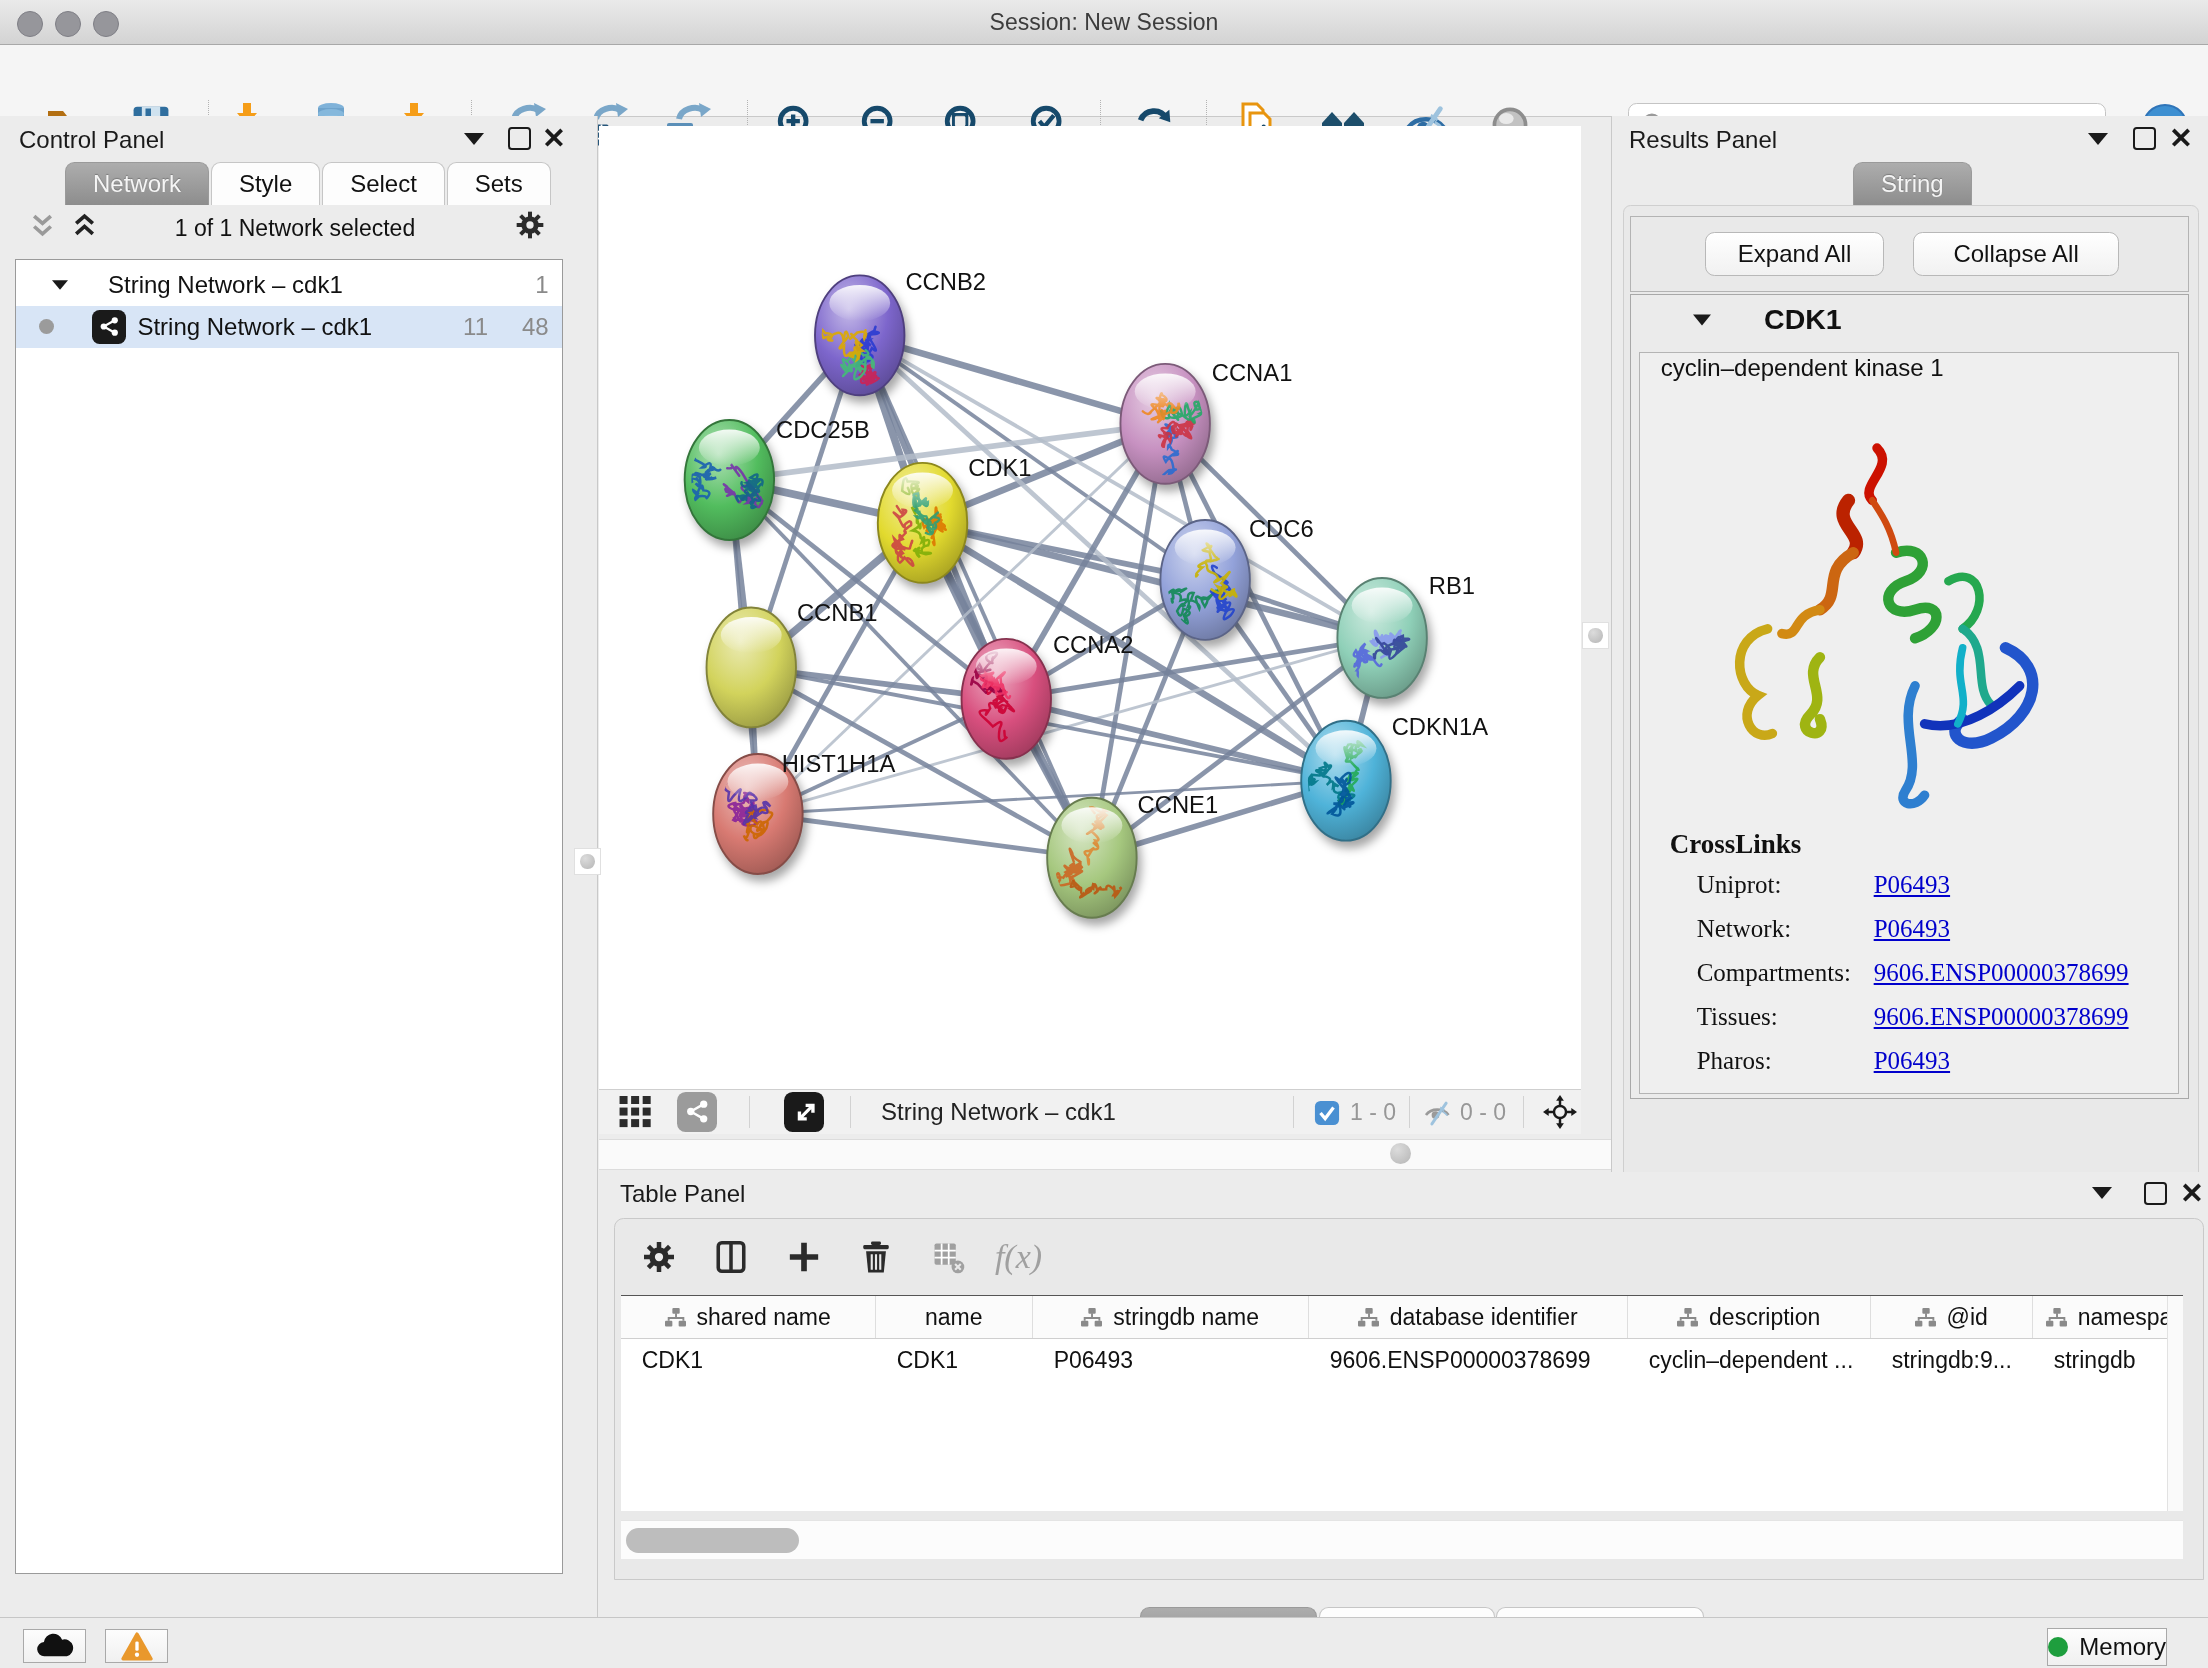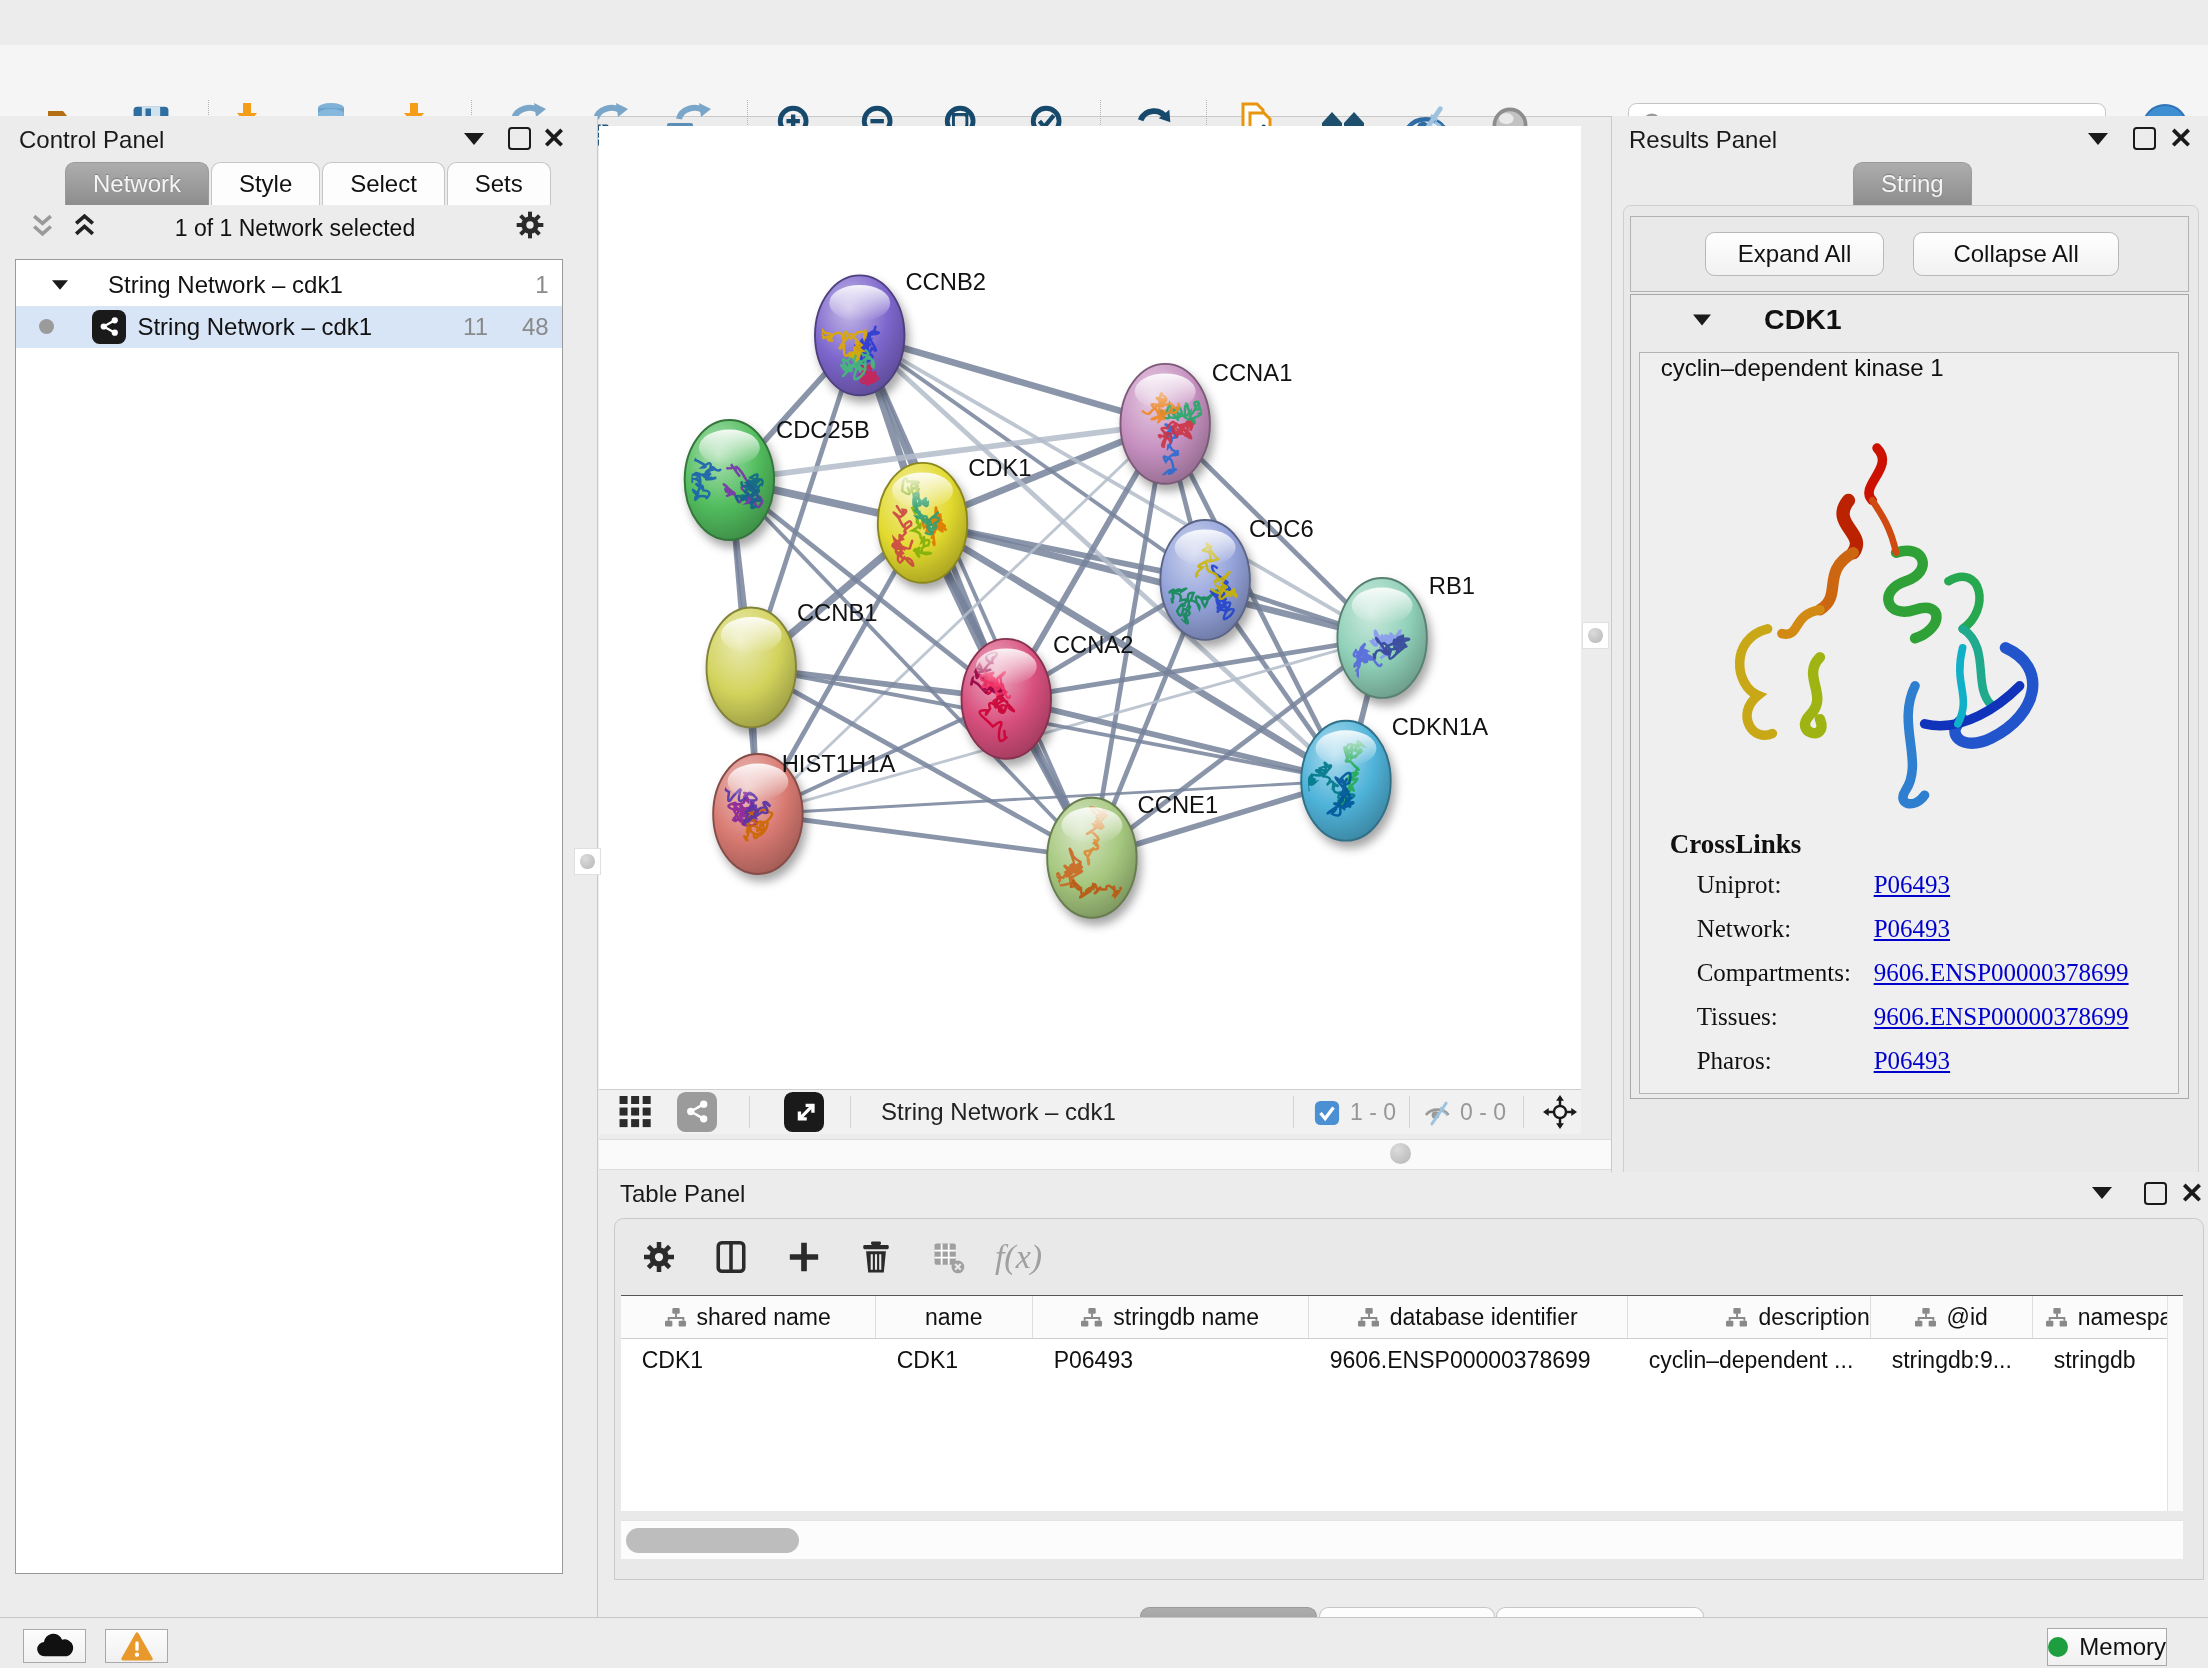--- a/index.html
+++ b/index.html
@@ -119,20 +119,26 @@
           <path d="M24 48l5.5-8h-11z"></path>
           <path d="M0 24l8-5.5v11z"></path>
           <path d="M48 24l-8-5.5v11z"></path>
         </g>
     </symbol>
   </defs>
 </svg>
 
 <div id="root">
 
+  <div class="abs" id="titlebar">
+    <span class="tl-dot" style="left:17px"></span>
+    <span class="tl-dot" style="left:55px"></span>
+    <span class="tl-dot" style="left:93px"></span>
+    <div id="win-title">Session: New Session</div>
+  </div>
 
   <div class="abs" id="toolbar">
     <span class="tbi" style="left:40px">
       <svg viewBox="0 0 48 48" width="48" height="48">
         <path d="M5 10h15l4 5h19v7H5z" fill="#b36f12"></path>
           <path d="M5 40l5-20h37l-7 20z" fill="#f3a33c"></path>
       </svg>
     </span>
     <span class="tbi" style="left:124px">
       <svg viewBox="0 0 48 48" width="44" height="44">
@@ -762,21 +768,21 @@
                 <use href="#sy-tree" width="20" height="18" color="#8a8a8a"></use>
               </svg>
               <span>stringdb name</span>
             </div>
             <div class="th" style="width: 319px;">
               <svg viewBox="0 0 20 18" width="21" height="19">
                 <use href="#sy-tree" width="20" height="18" color="#8a8a8a"></use>
               </svg>
               <span>database identifier</span>
             </div>
-            <div class="th" style="width: 243px; justify-content: flex-end;">
+            <div class="th" style="width: 243px;">
               <svg viewBox="0 0 20 18" width="21" height="19">
                 <use href="#sy-tree" width="20" height="18" color="#8a8a8a"></use>
               </svg>
               <span>description</span>
             </div>
             <div class="th" style="width: 162px;">
               <svg viewBox="0 0 20 18" width="21" height="19">
                 <use href="#sy-tree" width="20" height="18" color="#8a8a8a"></use>
               </svg>
               <span>@id</span>

